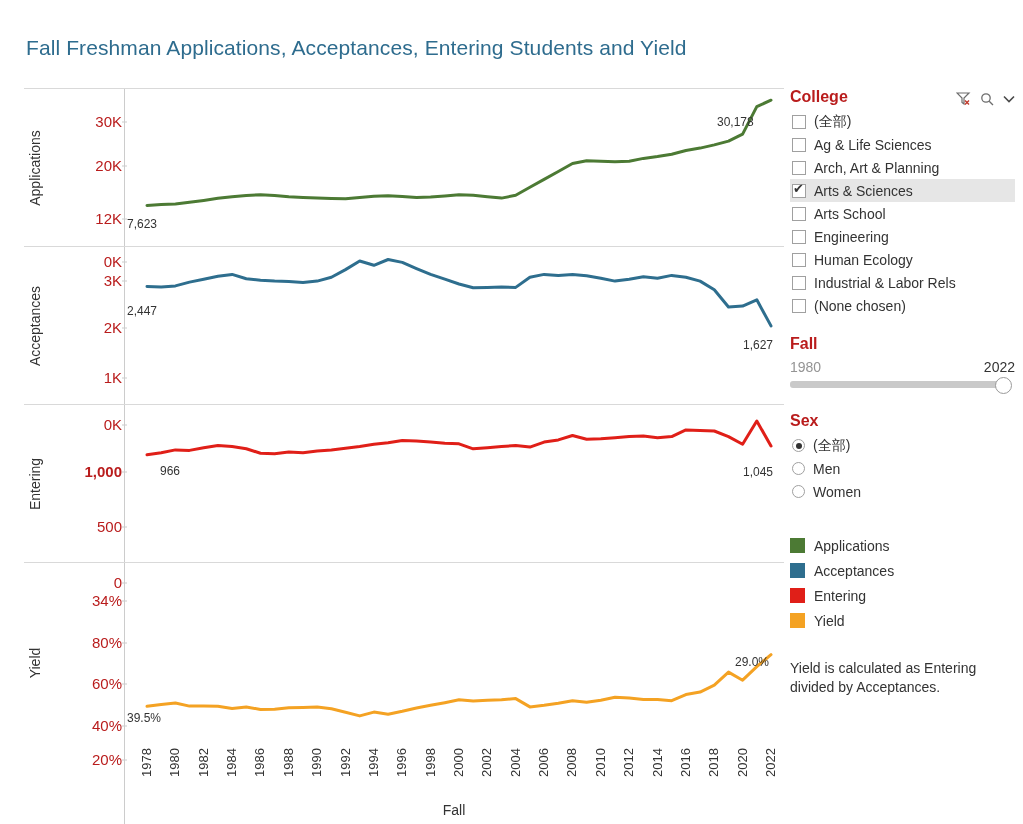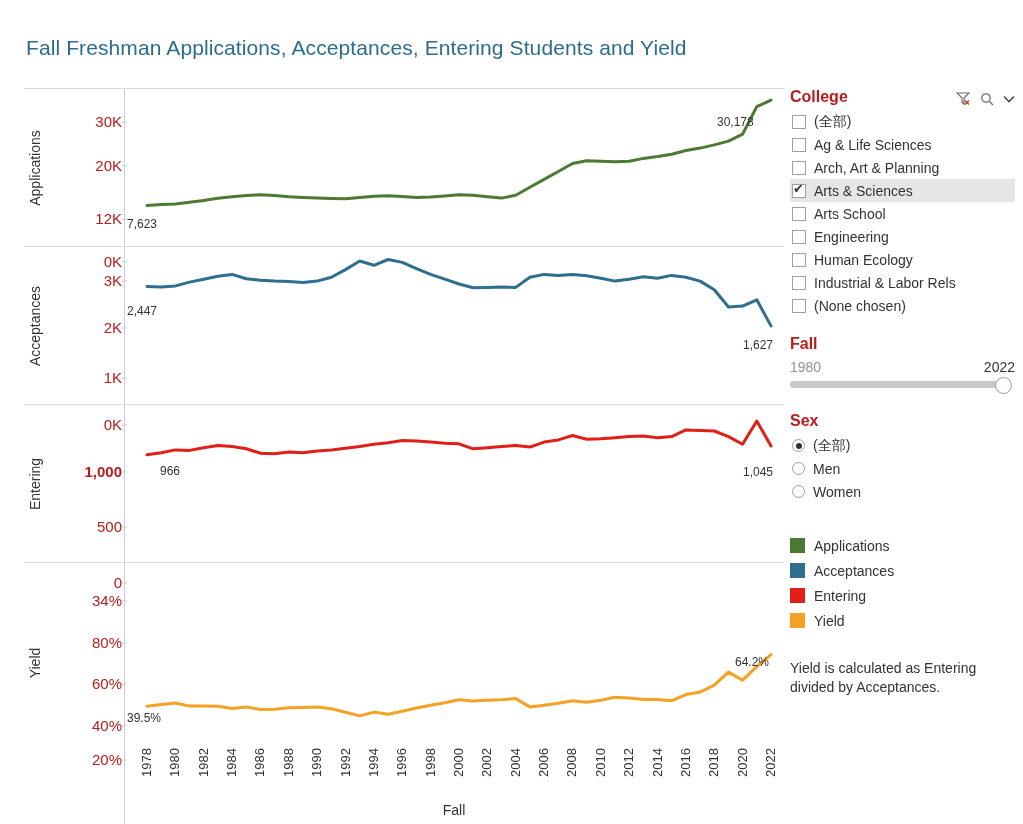--- a/index.html
+++ b/index.html
@@ -335,21 +335,21 @@
       <div class="ytick" style="top:17px;">34%</div>
       <div class="ytick" style="top:59px;">80%</div>
       <div class="ytick" style="top:100px;">60%</div>
       <div class="ytick" style="top:142px;">40%</div>
       <div class="ytick" style="top:176px;">20%</div>
       <div class="plot">
         <svg width="660" height="274" viewBox="0 0 660 274" preserveAspectRatio="none">
           <polyline id="line-p3" fill="none" stroke="#f4a223" stroke-width="3" stroke-linejoin="round" stroke-linecap="round" points="22.0,143.3 36.2,141.4 50.4,140.0 64.5,143.1 78.7,143.1 92.9,143.3 107.1,145.4 121.3,144.1 135.5,146.4 149.6,146.2 163.8,144.8 178.0,144.5 192.2,144.1 206.4,145.8 220.5,149.3 234.7,152.9 248.9,149.1 263.1,151.2 277.3,148.3 291.5,145.0 305.6,142.3 319.8,139.7 334.0,136.8 348.2,137.9 362.4,137.2 376.5,136.8 390.7,135.6 404.9,143.9 419.1,142.3 433.3,140.2 447.5,137.7 461.6,139.3 475.8,137.2 490.0,134.3 504.2,134.9 518.4,136.4 532.5,136.6 546.7,137.7 560.9,131.6 575.1,129.1 589.3,122.2 603.5,109.1 617.6,117.2 631.8,103.6 646.0,91.7"></polyline>
         </svg>
         <div class="pt-label" style="left:2px;top:148px;">39.5%</div>
-        <div class="pt-label" style="left:610px;top:92px;">64.2%</div>
+        <div class="pt-label" style="left:610px;top:92px;">29.0%</div>
       </div>
     </div>
   </div>
 
   <div class="xaxis" id="xaxis">
       <div class="xtick" style="left: 15px;">1978</div>
       <div class="xtick" style="left: 43.3636px;">1980</div>
       <div class="xtick" style="left: 71.7273px;">1982</div>
       <div class="xtick" style="left: 100.091px;">1984</div>
       <div class="xtick" style="left: 128.455px;">1986</div>

